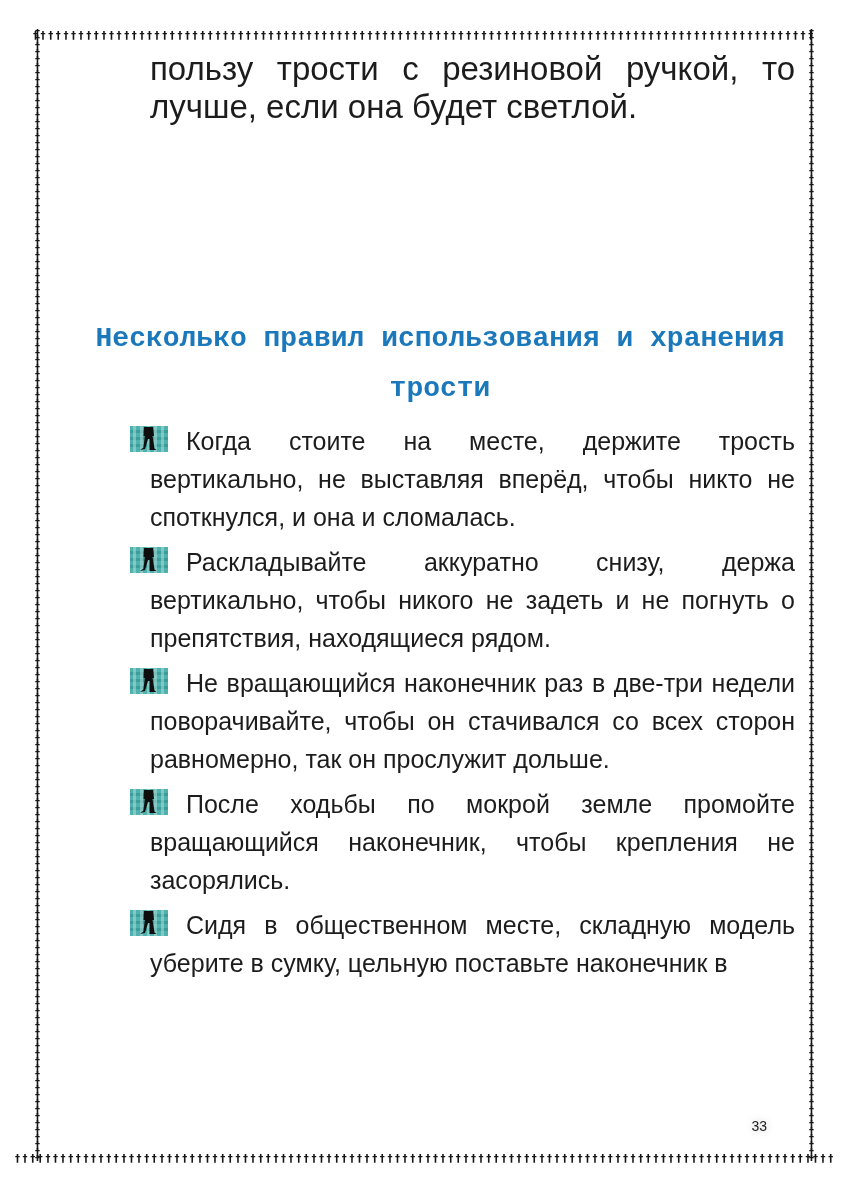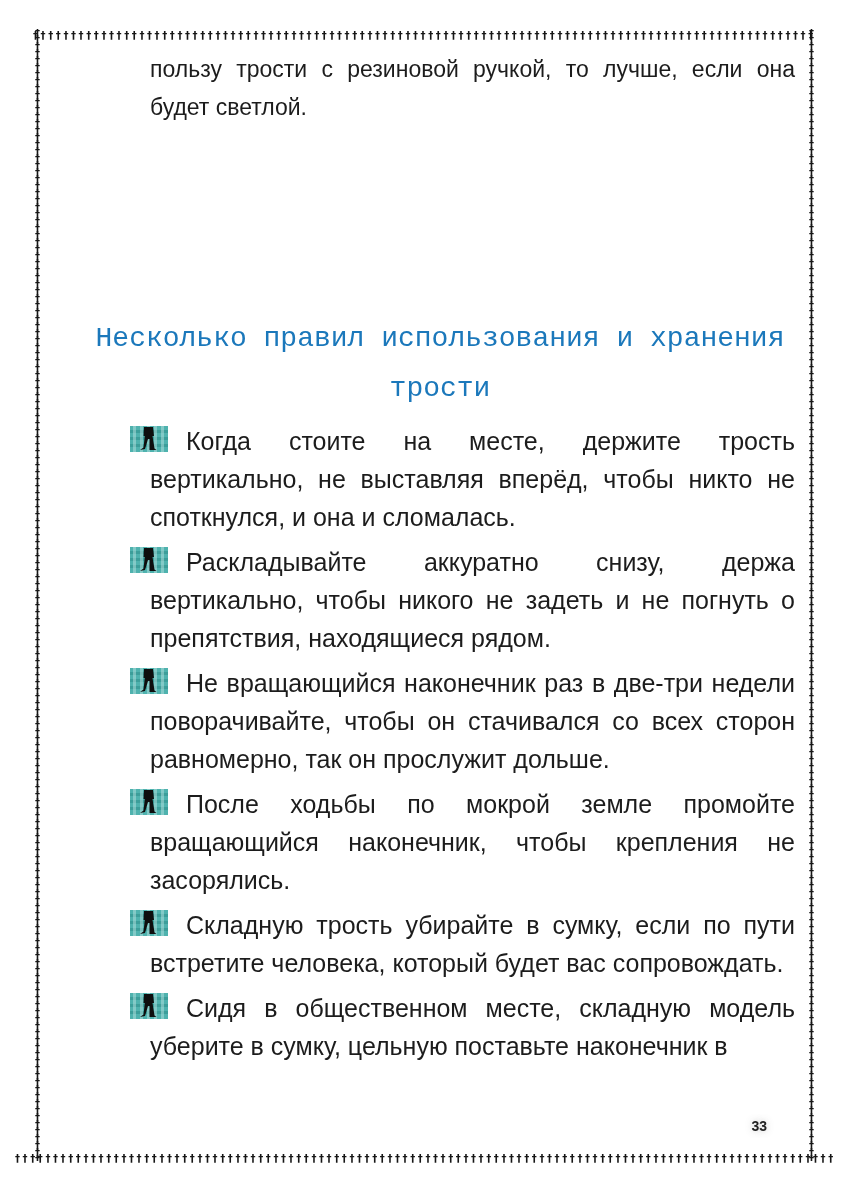--- a/index.html
+++ b/index.html
@@ -46,35 +46,35 @@
   .border-bottom { left: 15px;  top: 1152px; width: 820px; }
   .border-left   { left: 31px;  top: 29px;   height: 1132px; }
   .border-right  { left: 805px; top: 29px;   height: 1132px; }
 
   
   .intro-paragraph {
     position: absolute;
     left: 150px;
     top: 50px;
     width: 645px;
-    font-size: 23px;
+    font-size: 33px;
     line-height: 38px;
     text-align: justify;
     color: var(--body-text);
   }
 
   
   .section-heading {
     position: absolute;
     left: 60px;
     top: 314px;
     width: 760px;
     text-align: center;
     font-family: "Liberation Mono", "DejaVu Sans Mono", monospace;
-    font-weight: normal;
+    font-weight: bold;
     font-size: 28px;
     line-height: 50px;
     color: var(--heading-blue);
   }
 
   
   .rules-list {
     position: absolute;
     left: 150px;
     top: 406px;
@@ -99,21 +99,21 @@
     height: 26px;
     display: block;
   }
 
   
   .page-number {
     position: absolute;
     right: 82px;
     top: 1118px;
     font-size: 14px;
-    font-weight: bold;
+    font-weight: normal;
     color: #222;
     text-shadow: 0 0 7px rgba(90,90,90,0.35);
   }
 </style>
 </head>
 <body>
 
 <div class="page">
 
   <div class="border-strip h border-top">††††††††††††††††††††††††††††††††††††††††††††††††††††††††††††††††††††††††††††††††††††††††††††††††††††††††††††††††††††††††</div>
@@ -540,21 +540,20 @@
           </g>
         <g fill="#c3e8e6" opacity="0.45">
             <rect x="3" width="3" height="26"></rect>
             <rect x="10" width="3" height="26"></rect>
             <rect x="17" width="3" height="26"></rect>
             <rect x="24" width="3" height="26"></rect>
             <rect x="31" width="3" height="26"></rect>
           </g>
         <path d="M14 1 L23 1 L24 10 L22.5 10 L24.5 22.5 L26.5 24 L19.5 24 L19.5 13 L18 13 L15 23 L10 24 L13.5 21.5 L14.8 10 L13.5 10 Z" fill="#0e0e0e"></path>
       </svg>
-      <span class="rule-text">Складную трость убирайте в сумку, если по пути встретите человека, который будет вас сопровождать.</span>
     </li>
     <li class="rule-item">
       <svg class="bullet-tile" viewBox="0 0 38 26" width="38" height="26" aria-hidden="true">
         <rect width="38" height="26" fill="#4fb2ae"></rect>
         <g fill="#2e8e8b" opacity="0.55">
             <rect y="4" width="38" height="3"></rect>
             <rect y="11" width="38" height="3"></rect>
             <rect y="18" width="38" height="3"></rect>
           </g>
         <g fill="#c3e8e6" opacity="0.45">

